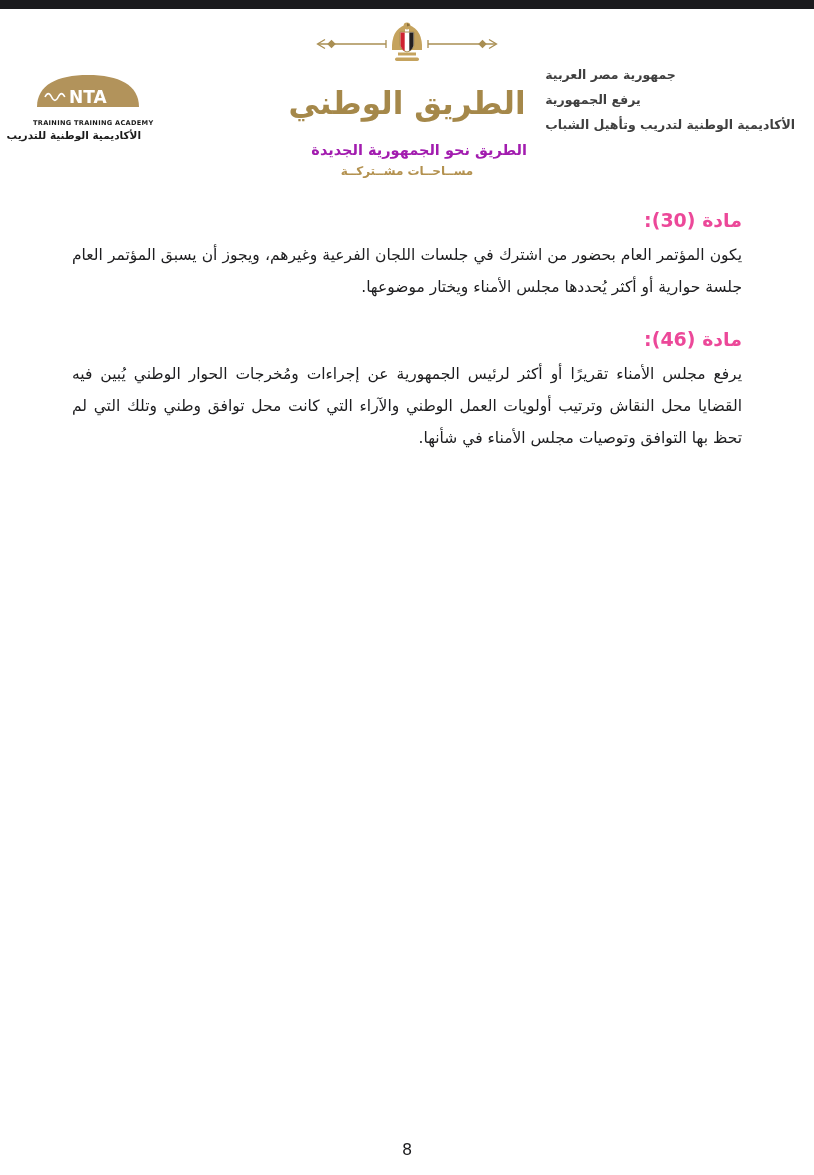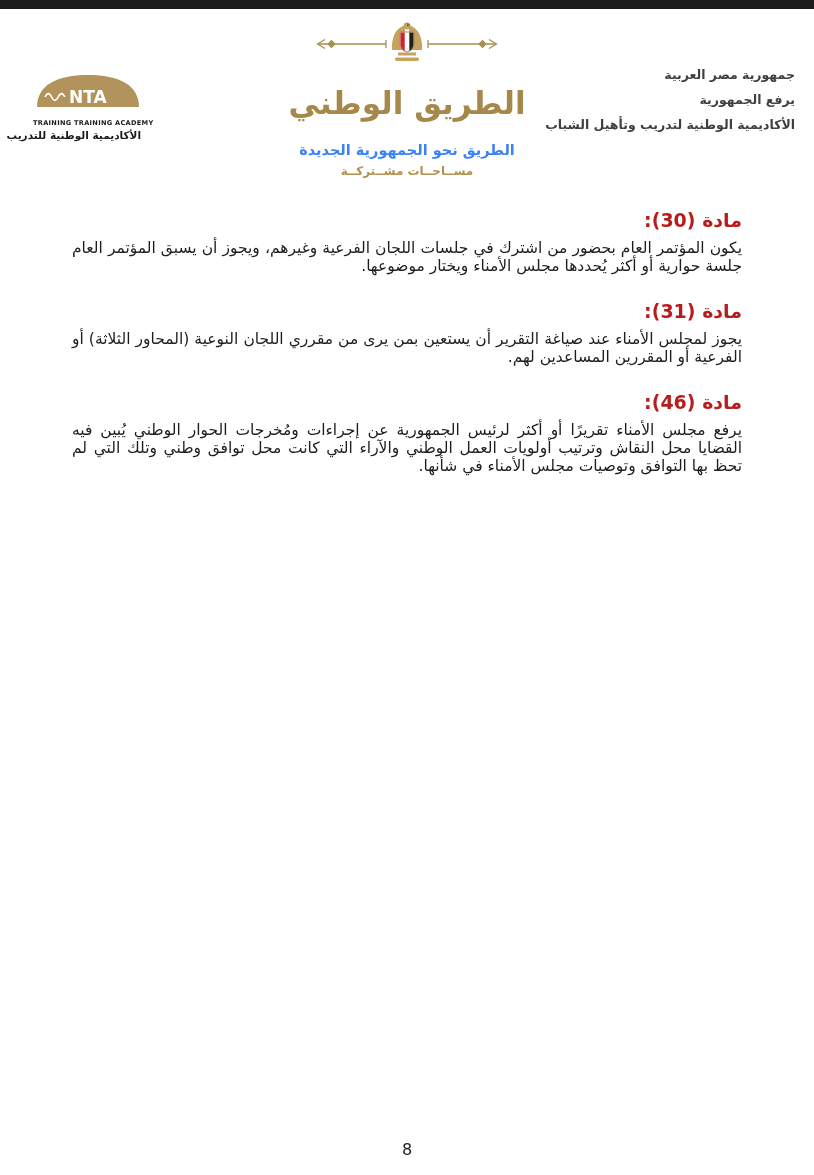--- a/index.html
+++ b/index.html
@@ -64,65 +64,66 @@
     font-size: 31px;
     font-weight: bold;
     color: #a5884a;
     white-space: nowrap;
   }
   .dialogue-tagline {
     direction: rtl;
     margin-top: 2px;
     font-size: 14.5px;
     font-weight: bold;
-    color: #3b82f6;
-    white-space: nowrap;
+    color: #a21caf;
+    white-space: nowrap;
+    text-align: right;
   }
   .dialogue-subtitle {
     direction: rtl;
     margin-top: 6px;
     font-size: 12px;
     letter-spacing: 2px;
     font-weight: bold;
     color: #b3914f;
     white-space: nowrap;
   }
 
   
   .gov-block {
     position: absolute;
     right: 19px;
     top: 62px;
     direction: rtl;
-    text-align: right;
+    text-align: left;
     font-size: 12.5px;
     font-weight: bold;
     line-height: 25px;
     color: #3f3f3f;
   }
 
   
   .content {
     position: absolute;
     top: 205px;
     left: 72px;
     right: 72px;
     direction: rtl;
     color: #1d1d1f;
   }
   .article-heading {
     font-size: 19px;
     font-weight: bold;
-    color: #b91c1c;
+    color: #ec4899;
     line-height: 30px;
     margin: 0;
   }
   .article-body {
     font-size: 15.5px;
-    line-height: 18px;
+    line-height: 32px;
     text-align: justify;
     margin: 4px 0 21px 0;
   }
 
   
   .page-number {
     position: absolute;
     bottom: 16px;
     left: 0;
     width: 100%;
@@ -185,24 +186,20 @@
     <div>الأكاديمية الوطنية لتدريب وتأهيل الشباب</div>
   </div>
 
   <div class="content">
 
     <section>
       <h2 class="article-heading">مادة (30):</h2>
       <p class="article-body">يكون المؤتمر العام بحضور من اشترك في جلسات اللجان الفرعية وغيرهم، ويجوز أن يسبق المؤتمر العام جلسة حوارية أو أكثر يُحددها مجلس الأمناء ويختار موضوعها.</p>
     </section>
 
-    <section>
-      <h2 class="article-heading">مادة (31):</h2>
-      <p class="article-body">يجوز لمجلس الأمناء عند صياغة التقرير أن يستعين بمن يرى من مقرري اللجان النوعية (المحاور الثلاثة) أو الفرعية أو المقررين المساعدين لهم.</p>
-    </section>
 
     <section>
       <h2 class="article-heading">مادة (46):</h2>
       <p class="article-body">يرفع مجلس الأمناء تقريرًا أو أكثر لرئيس الجمهورية عن إجراءات ومُخرجات الحوار الوطني يُبين فيه القضايا محل النقاش وترتيب أولويات العمل الوطني والآراء التي كانت محل توافق وطني وتلك التي لم تحظ بها التوافق وتوصيات مجلس الأمناء في شأنها.</p>
     </section>
 
   </div>
 
   <div class="page-number">8</div>
 

